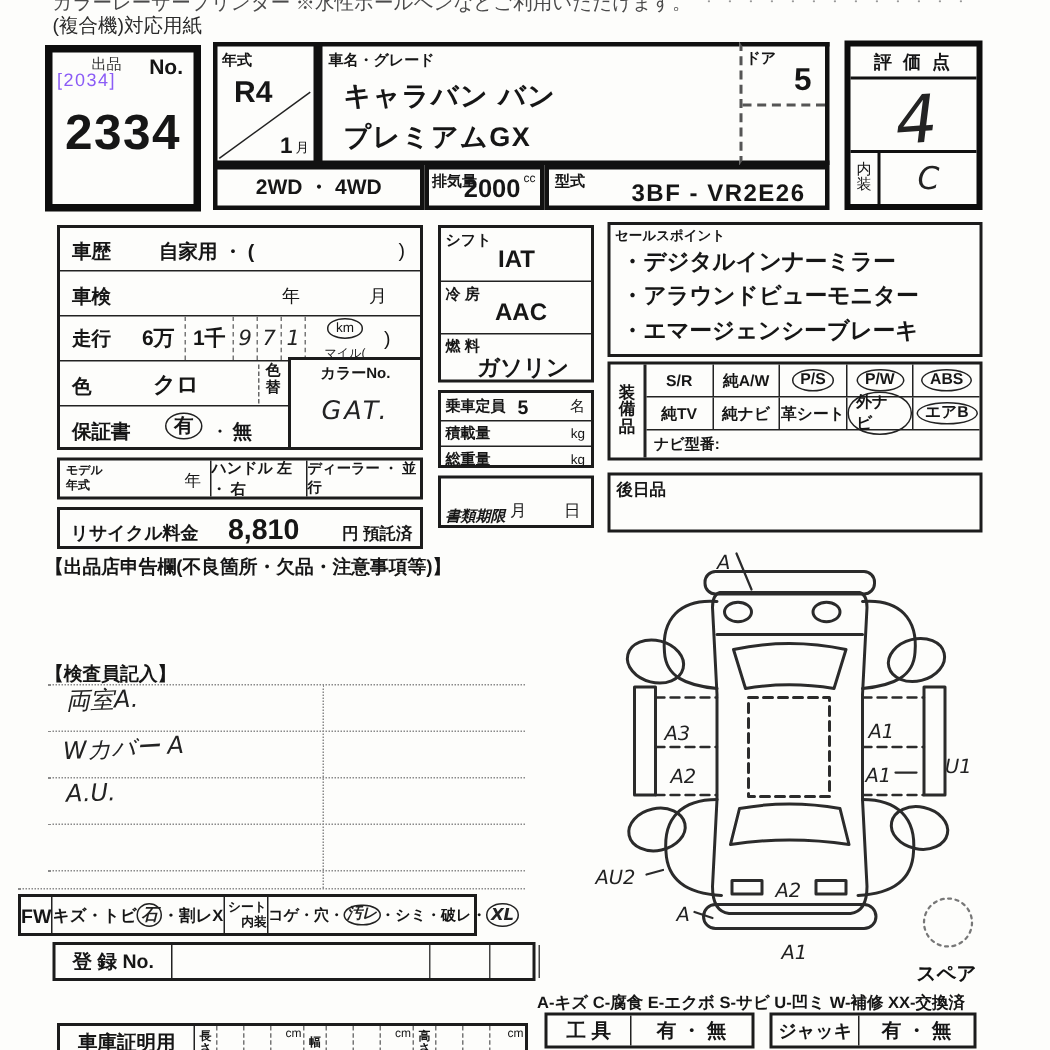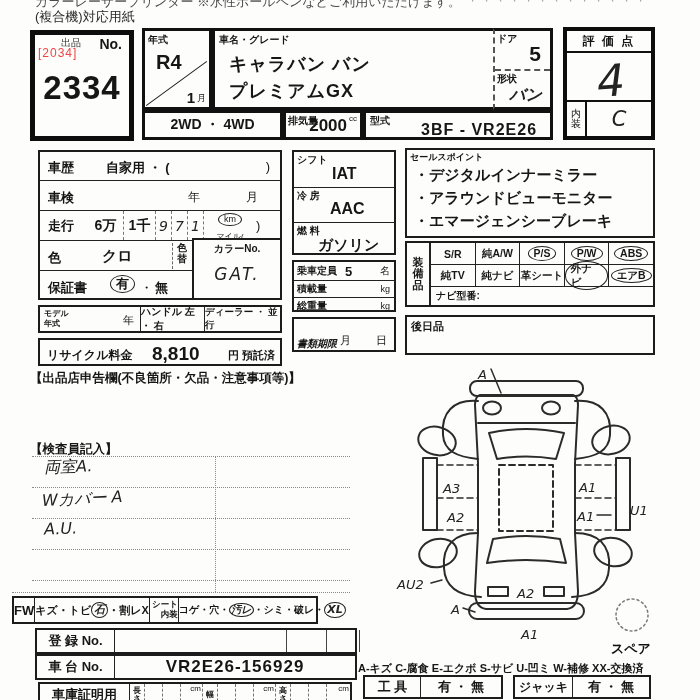--- a/index.html
+++ b/index.html
@@ -28,21 +28,21 @@
 
 <div id="page">
 
   <div class="abs" style="left:35px;top:-7px;font-size:13px;color:#4a4a4a;white-space:nowrap;">カラーレーザープリンター ※水性ボールペンなどご利用いただけます。</div>
   <div class="abs" style="left:35px;top:8px;font-size:13px;color:#2a2a2a;">(複合機)対応用紙</div>
   <div class="abs" style="left:468px;top:-5px;font-size:9px;color:#999;letter-spacing:5px;">・・・・・・・・・・・・・</div>
 
   <div class="bx5" style="left:30px;top:30px;width:104px;height:111px;">
     <span class="abs" style="left:26px;top:1px;font-size:10px;color:#333;">出品</span>
     <span class="abs" style="right:7px;top:1px;font-size:14px;font-weight:700;">No.</span>
-    <span class="abs" style="left:3px;top:11px;font-size:12px;color:#ef4444;letter-spacing:1px;">[2034]</span>
+    <span class="abs" style="left:3px;top:11px;font-size:12px;color:#8b5cf6;letter-spacing:1px;">[2034]</span>
     <div class="abs" style="left:0;top:34px;width:94px;text-align:center;font-size:33px;font-weight:700;letter-spacing:1px;">2334</div>
   </div>
 
   <div class="bx3" style="left:142px;top:28px;width:70px;height:82px;">
     <span class="abs lbl" style="left:3px;top:2px;">年式</span>
     <span class="abs val" style="left:11px;top:20px;font-size:20px;">R4</span>
     <div class="abs" style="left:-6px;top:52px;width:75px;border-top:1.6px solid #222;transform:rotate(-36deg);"></div>
     <span class="abs val" style="right:14px;bottom:1px;font-size:15px;">1</span>
     <span class="abs" style="right:3px;bottom:2px;font-size:9px;">月</span>
   </div>
@@ -50,24 +50,20 @@
   <div class="bx3" style="left:212px;top:28px;width:281px;height:82px;border-right:none;">
     <span class="abs lbl" style="left:4px;top:2px;">車名・グレード</span>
     <div class="abs val" style="left:14px;top:21px;font-size:18px;letter-spacing:1px;">キャラバン バン</div>
     <div class="abs val" style="left:14px;top:48px;font-size:18px;letter-spacing:1px;">プレミアムGX</div>
   </div>
 
   <div class="abs" style="left:493px;top:28px;width:60px;height:82px;border:3px solid #111;border-left:2px dashed #555;box-sizing:border-box;">
     <div class="abs" style="left:0;top:0;width:100%;height:40px;border-bottom:2px dashed #555;box-sizing:border-box;">
       <span class="abs lbl" style="left:2px;top:1px;">ドア</span>
       <span class="abs val" style="right:9px;top:11px;font-size:21px;">5</span>
-    </div>
-    <div class="abs" style="left:0;top:40px;width:100%;height:37px;">
-      <span class="abs lbl" style="left:2px;top:1px;">形状</span>
-      <span class="abs val hw" style="right:8px;bottom:2px;font-size:16px;">バン</span>
     </div>
   </div>
 
   <div class="bx3 cell" style="left:142px;top:110px;width:141px;height:30px;font-size:14px;font-weight:600;">2WD ・ 4WD</div>
   <div class="bx3" style="left:283px;top:110px;width:80px;height:30px;">
     <span class="abs lbl" style="left:2px;top:1px;">排気量</span>
     <span class="abs" style="right:3px;top:1px;font-size:8px;">cc</span>
     <span class="abs val" style="right:13px;bottom:1px;font-size:17px;">2000</span>
   </div>
   <div class="bx3" style="left:363px;top:110px;width:190px;height:30px;">
@@ -333,24 +329,20 @@
 
   <div class="bx" style="left:35px;top:628px;width:322px;height:26px;display:flex;gap:41px;">
     <div class="cell" style="width:78px;border-right:1.8px solid #222;font-size:13px;font-weight:700;">登 録 No.</div>
     <div style="flex:1;position:relative;">
       <div class="abs" style="left:130px;top:0;height:100%;border-left:1.2px solid #444;"></div>
       <div class="abs" style="left:170px;top:0;height:100%;border-left:1.2px solid #444;"></div>
       <div class="abs" style="left:203px;top:0;height:100%;border-left:1.2px solid #444;"></div>
     </div>
   </div>
 
-  <div class="bx" style="left:35px;top:654px;width:322px;height:26px;display:flex;">
-    <div class="cell" style="width:78px;border-right:1.8px solid #222;font-size:13px;font-weight:700;">車 台 No.</div>
-    <div class="cell" style="flex:1;font-size:17px;font-weight:700;letter-spacing:1px;">VR2E26-156929</div>
-  </div>
 
   <div class="bx" style="left:38px;top:682px;width:314px;height:26px;display:flex;">
     <div class="cell" style="width:90px;border-right:1.8px solid #222;font-size:13px;font-weight:700;">車庫証明用</div>
     <div class="cell dashr" style="width:15px;font-size:8px;font-weight:700;">
         <span class="stack">長さ</span>
       </div>
     <div class="dashr" style="width:17px;"></div>
       <div class="dashr" style="width:17px;"></div>
     <div class="dashr" style="width:21px;position:relative;">
         <span class="abs" style="right:1px;top:0;font-size:8px;">cm</span>

